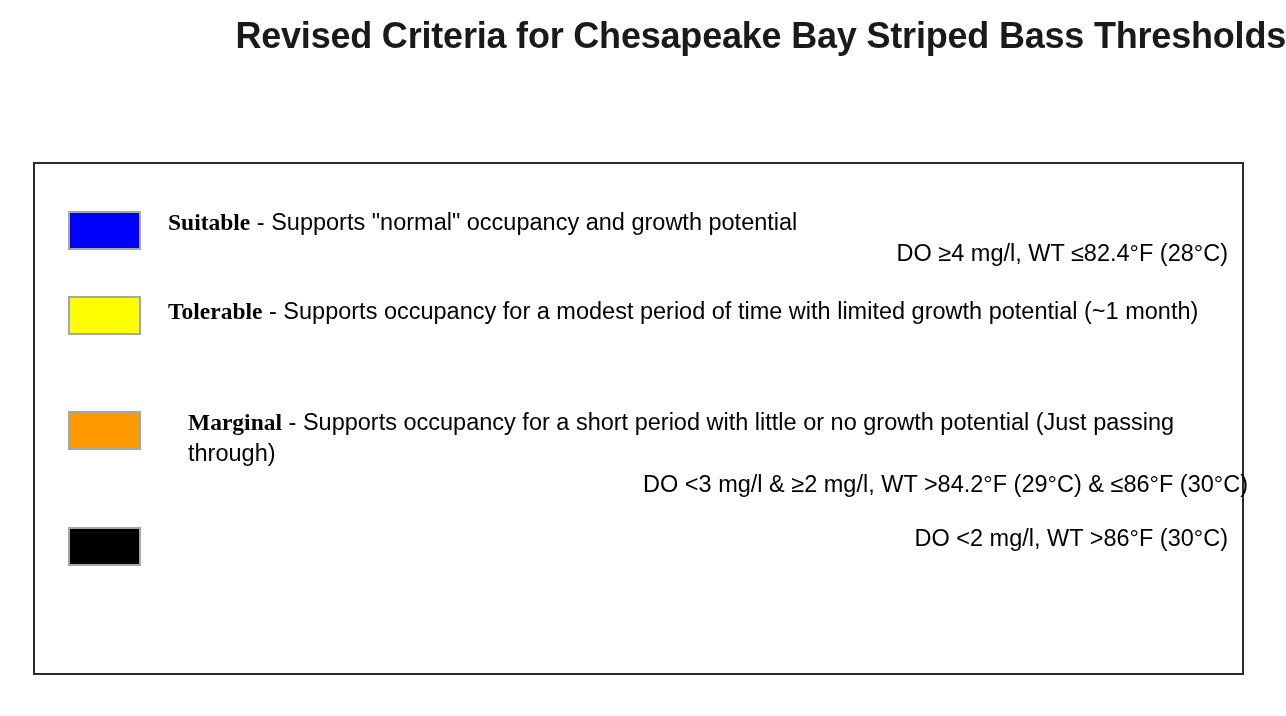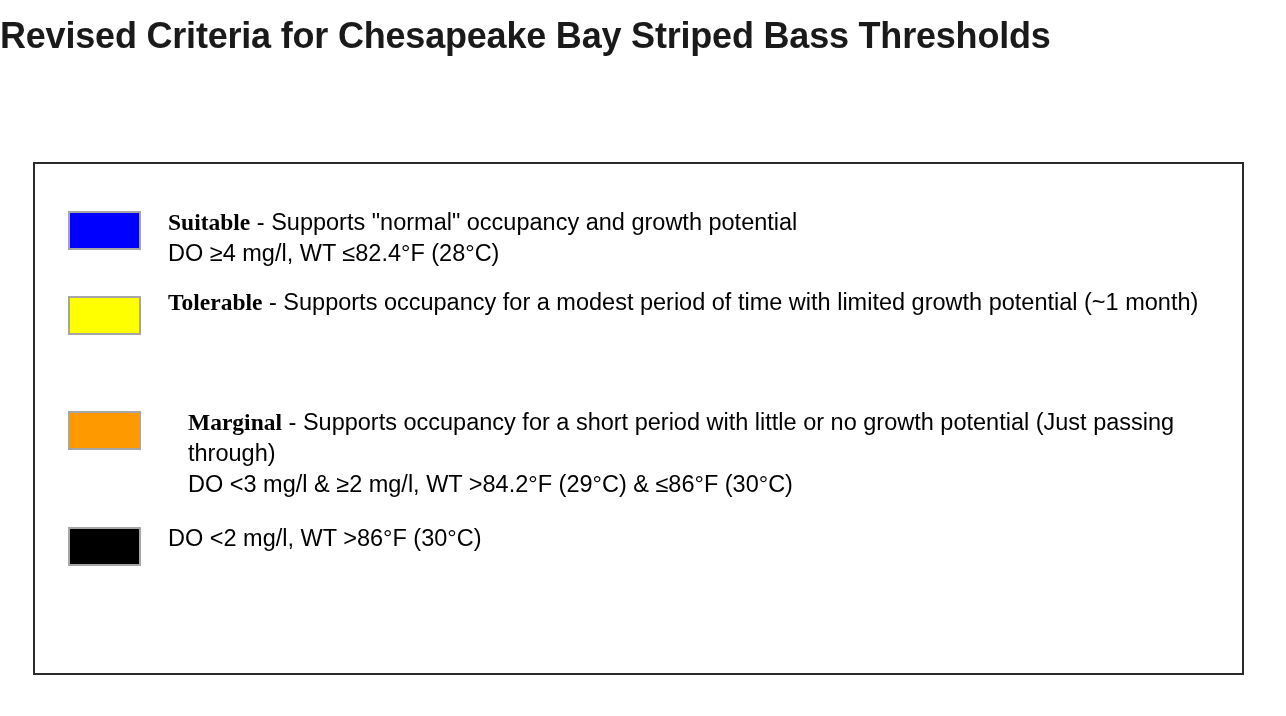--- a/index.html
+++ b/index.html
@@ -16,21 +16,21 @@
     color: #000000;
     -webkit-font-smoothing: antialiased;
   }
 
   
   #slide-title {
     position: absolute;
     left: 0;
     top: 14px;
     width: 1286px;
-    text-align: left;
+    text-align: right;
     font-size: 36px;
     font-weight: bold;
     line-height: 43px;
     color: #1a1a1a;
     letter-spacing: -0.2px;
   }
   #slide-title .title-line {
     display: block;
     white-space: nowrap;
   }
@@ -79,30 +79,31 @@
     color: #000000;
   }
 
   .legend-text .term {
     font-weight: bold;
     font-family: Liberation Serif, serif;
   }
 
   .legend-text .spec {
     display: block;
+    text-align: right;
   }
 
   
   .row-suitable   { top: 0px; }
   .row-suitable   .swatch { top: 47px; }
   .row-suitable   .legend-text { top: 43px; }
 
   .row-tolerable  { top: 0px; }
   .row-tolerable  .swatch { top: 132px; }
-  .row-tolerable  .legend-text { top: 123px; }
+  .row-tolerable  .legend-text { top: 132px; }
 
   .row-marginal   { top: 0px; }
   .row-marginal   .swatch { top: 247px; }
   .row-marginal   .legend-text { top: 243px; margin-left: 20px; }
 
   .row-unsuitable { top: 0px; }
   .row-unsuitable .swatch { top: 363px; }
   .row-unsuitable .legend-text { top: 359px; }
 </style>
 </head>

